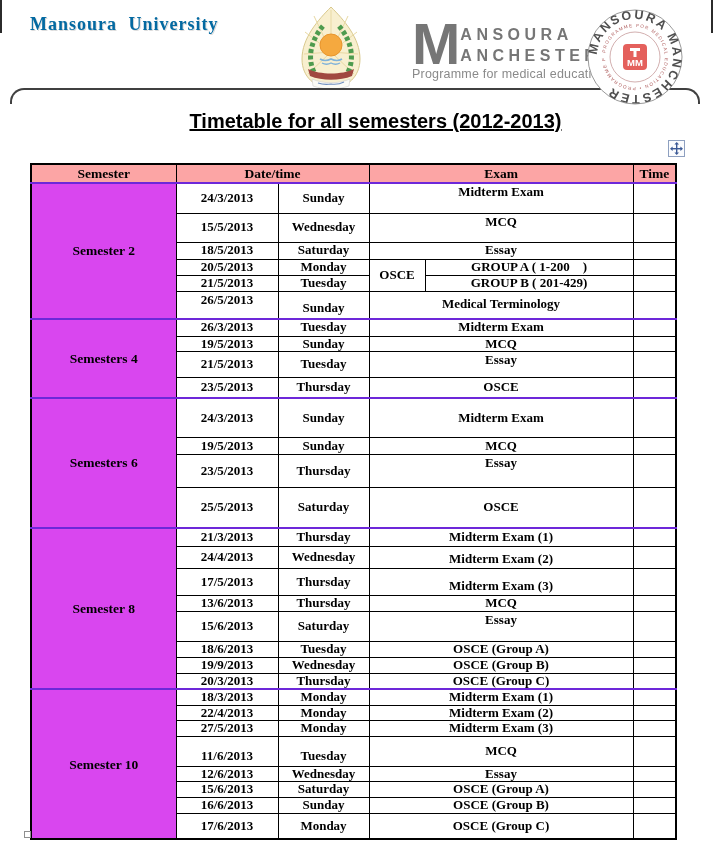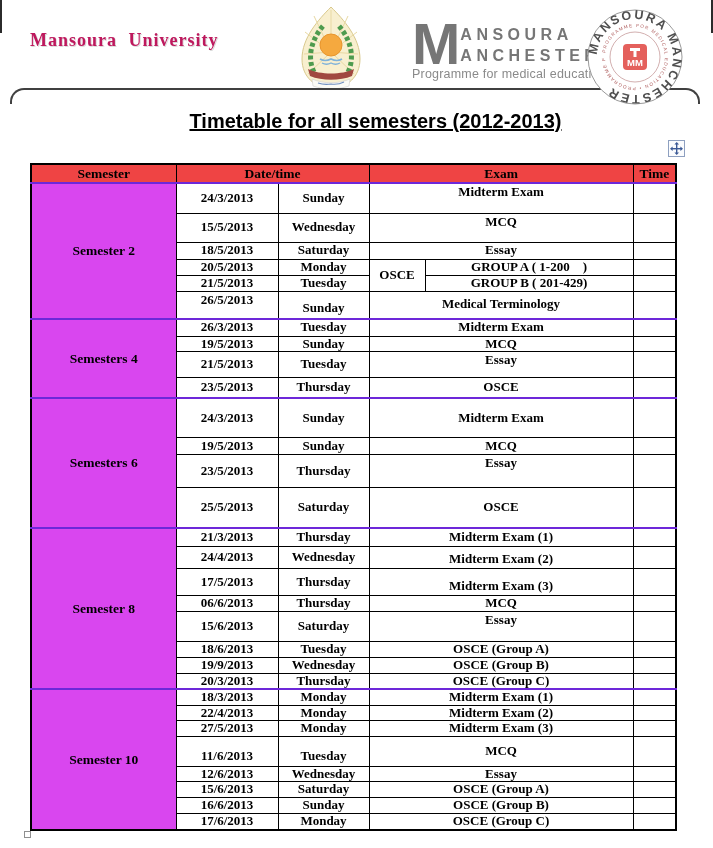--- a/index.html
+++ b/index.html
@@ -11,24 +11,23 @@
     overflow:hidden;
   }
   
   .edge-tick{position:absolute;top:0;width:2px;height:33px;background:#2b2b2b;}
   .edge-tick.left{left:0;}
   .edge-tick.right{right:0;}
 
   
   .org{
     position:absolute;left:30px;top:14px;
-    color:#be185d;font-weight:bold;font-size:18px;
+    color:#0369a1;font-weight:bold;font-size:18px;
     letter-spacing:1px;word-spacing:6px;
     text-shadow:1px 1px 0 #dcdcdc;
-    margin-top:16px;
   }
   .org .line{display:block;}
   .org .line+.line{margin-top:17px;}
 
   .crest{position:absolute;left:292px;top:4px;}
 
   .mm-logo{position:absolute;left:412px;top:22px;width:200px;color:#767676;
     font-family:"Liberation Sans",sans-serif;}
   .mm-top{display:flex;align-items:flex-start;}
   .big-m{font-size:58px;line-height:44px;font-weight:bold;letter-spacing:-2px;}
@@ -56,21 +55,21 @@
   
   .tbl-wrap{position:absolute;left:30px;top:163px;}
   table{border-collapse:collapse;table-layout:fixed;width:645px;border:2px solid #000;}
   th,td{
     border:1px solid #000;
     font-family:"Liberation Serif",serif;
     font-weight:bold;font-size:13px;line-height:1.12;
     text-align:center;vertical-align:middle;
     padding:0;overflow:hidden;
   }
-  thead th{background:#ef4444;height:17px;font-size:13.5px;}
+  thead th{background:#fca5a5;height:17px;font-size:13.5px;}
   td.sem{background:#d946ef;font-size:13.5px;}
   tr.sec-start td{border-top:2px solid #6d28d9;}
   td.exam{white-space:pre-wrap;}
   .va-t{vertical-align:top;padding-top:1px;}
   .va-b{vertical-align:bottom;padding-bottom:2px;}
 
   
   .move-handle{
     position:absolute;left:668px;top:140px;width:17px;height:17px;
     border:1px solid #8ea0c0;background:#fbfcfe;box-sizing:border-box;
@@ -282,21 +281,21 @@
           <td class="exam va-b" colspan="2">Midterm Exam (2)</td>
           <td class="time"></td>
         </tr>
         <tr style="height: 27px;">
           <td class="date">17/5/2013</td>
           <td class="day">Thursday</td>
           <td class="exam va-b" colspan="2">Midterm Exam (3)</td>
           <td class="time"></td>
         </tr>
         <tr style="height: 16px;">
-          <td class="date">06/6/2013</td>
+          <td class="date">13/6/2013</td>
           <td class="day">Thursday</td>
           <td class="exam" colspan="2">MCQ</td>
           <td class="time"></td>
         </tr>
         <tr style="height: 30px;">
           <td class="date">15/6/2013</td>
           <td class="day">Saturday</td>
           <td class="exam va-t" colspan="2">Essay</td>
           <td class="time"></td>
         </tr>
@@ -354,21 +353,21 @@
           <td class="day">Saturday</td>
           <td class="exam" colspan="2">OSCE (Group A)</td>
           <td class="time"></td>
         </tr>
         <tr style="height: 16px;">
           <td class="date">16/6/2013</td>
           <td class="day">Sunday</td>
           <td class="exam" colspan="2">OSCE (Group B)</td>
           <td class="time"></td>
         </tr>
-        <tr style="height: 17px;">
+        <tr style="height: 26px;">
           <td class="date">17/6/2013</td>
           <td class="day">Monday</td>
           <td class="exam" colspan="2">OSCE (Group C)</td>
           <td class="time"></td>
         </tr>
       </tbody>
   </table>
 </div>
 
 <div class="end-marker"></div>

